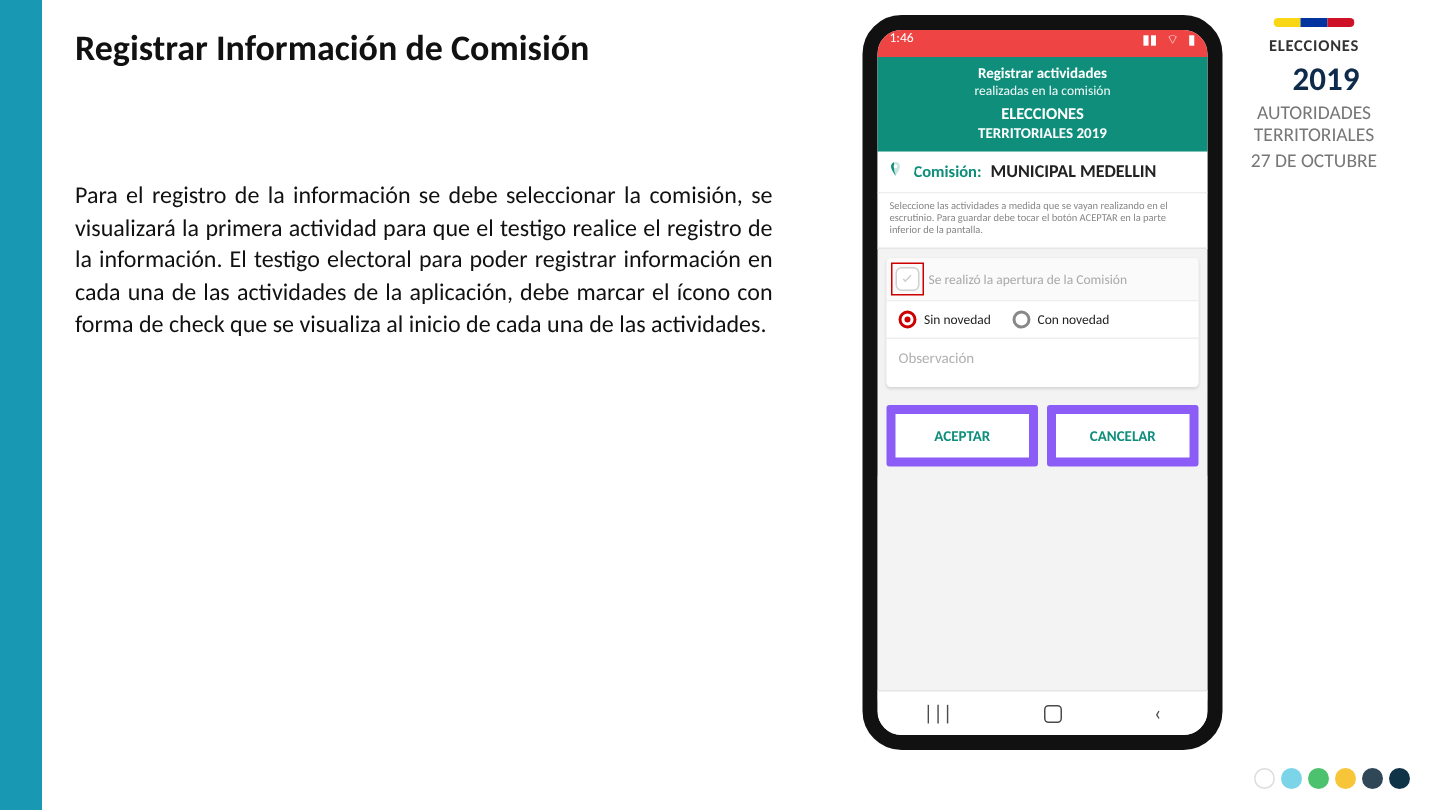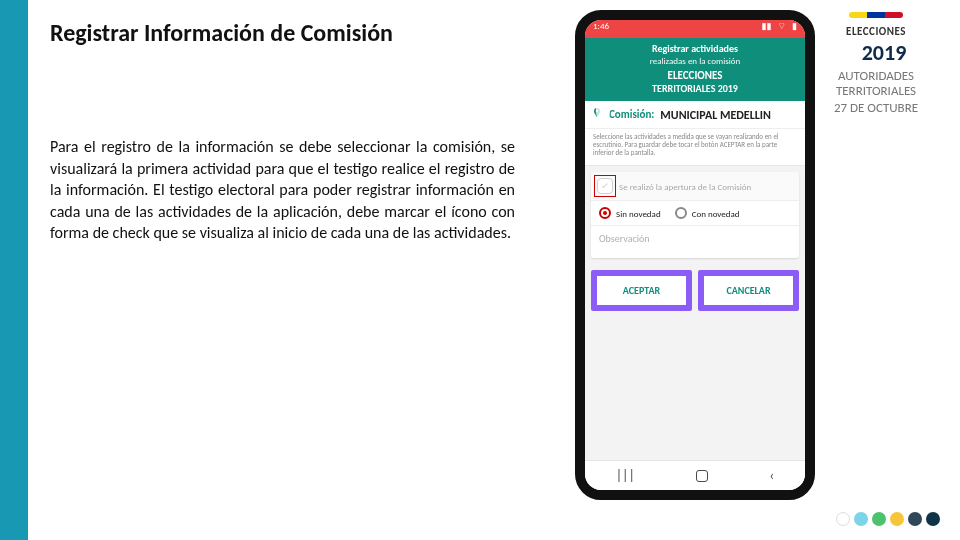--- a/index.html
+++ b/index.html
@@ -13,21 +13,21 @@
   .left-bar {
     position: absolute; left: 0; top: 0;
     width: 28px; height: 540px;
     background: #1998b3;
   }
   .title-row {
     position: absolute; left: 50px; top: 18px;
     font-size: 24px; font-weight: 700; color: #111;
   }
   .body-text {
-    position: absolute; left: 50px; top: 136px;
+    position: absolute; left: 50px; top: 120px;
     width: 465px;
     font-size: 16px; line-height: 1.35;
     color: #111;
     text-align: justify;
   }
   
   .logo-box {
     position: absolute; right: 24px; top: 12px;
     width: 120px; text-align: center;
   }

